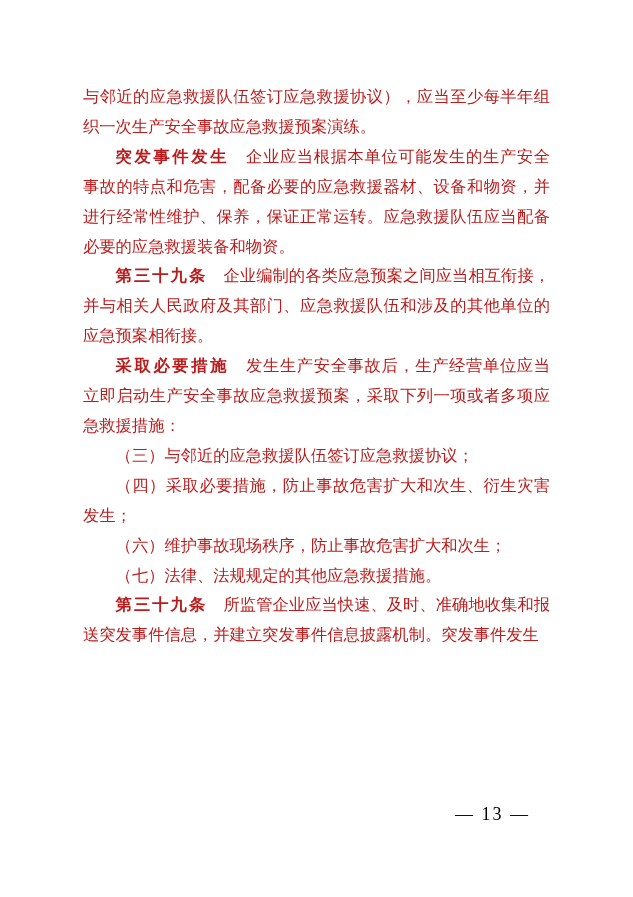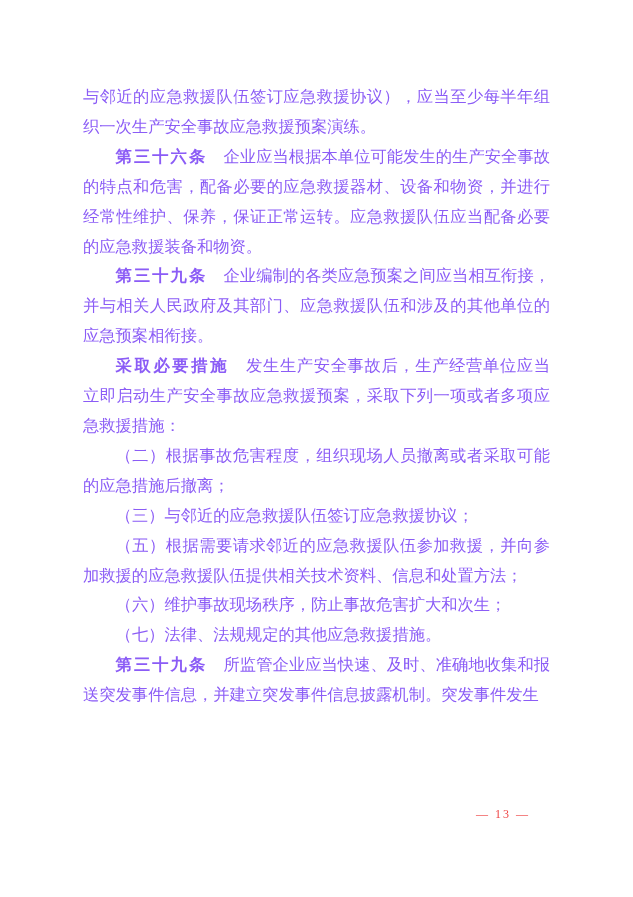--- a/index.html
+++ b/index.html
@@ -9,66 +9,65 @@
     height: 897px;
     background: #ffffff;
     overflow: hidden;
     font-family: "Liberation Serif", "DejaVu Serif", serif;
   }
   .textblock {
     position: absolute;
     left: 83px;
     top: 82px;
     width: 467px;
-    color: #8b5cf6;
+    color: #b91c1c;
     font-size: 16.3px;
     line-height: 29.9px;
     text-align: justify;
     text-justify: inter-character;
   }
   .para { margin: 0; padding: 0; }
   .para.indent { text-indent: 2em; }
   .lead {
     font-weight: bold;
     font-family: "Liberation Sans", "DejaVu Sans", sans-serif;
     letter-spacing: 2px;
   }
   .pagenum {
     position: absolute;
     top: 806px;
     right: 103px;
-    color: #ef4444;
-    font-size: 12px;
+    color: #000000;
+    font-size: 18px;
     line-height: 16px;
     letter-spacing: 2px;
     text-align: right;
   }
 </style>
 </head>
 <body>
 
 <div class="page">
 
   <div class="textblock">
 
     <p class="para"><span>与邻近的应急救援队伍签订应急救援协议），应当至少每半年组织一次生产安全事故应急救援预案演练。</span></p>
 
-    <p class="para indent"><strong class="lead">第三十六条</strong><span>　企业应当根据本单位可能发生的生产安全事故的特点和危害，配备必要的应急救援器材、设备和物资，并进行经常性维护、保养，保证正常运转。应急救援队伍应当配备必要的应急救援装备和物资。</span></p>
+    <p class="para indent"><strong class="lead">突发事件发生</strong><span>　企业应当根据本单位可能发生的生产安全事故的特点和危害，配备必要的应急救援器材、设备和物资，并进行经常性维护、保养，保证正常运转。应急救援队伍应当配备必要的应急救援装备和物资。</span></p>
 
     <p class="para indent"><strong class="lead">第三十九条</strong><span>　企业编制的各类应急预案之间应当相互衔接，并与相关人民政府及其部门、应急救援队伍和涉及的其他单位的应急预案相衔接。</span></p>
 
     <p class="para indent"><strong class="lead">采取必要措施</strong><span>　发生生产安全事故后，生产经营单位应当立即启动生产安全事故应急救援预案，采取下列一项或者多项应急救援措施：</span></p>
 
 
-    <p class="para indent"><span>（二）根据事故危害程度，组织现场人员撤离或者采取可能的应急措施后撤离；</span></p>
 
     <p class="para indent"><span>（三）与邻近的应急救援队伍签订应急救援协议；</span></p>
 
+    <p class="para indent"><span>（四）采取必要措施，防止事故危害扩大和次生、衍生灾害发生；</span></p>
 
-    <p class="para indent"><span>（五）根据需要请求邻近的应急救援队伍参加救援，并向参加救援的应急救援队伍提供相关技术资料、信息和处置方法；</span></p>
 
     <p class="para indent"><span>（六）维护事故现场秩序，防止事故危害扩大和次生；</span></p>
 
     <p class="para indent"><span>（七）法律、法规规定的其他应急救援措施。</span></p>
 
     <p class="para indent"><strong class="lead">第三十九条</strong><span>　所监管企业应当快速、及时、准确地收集和报送突发事件信息，并建立突发事件信息披露机制。突发事件发生</span></p>
 
   </div>
 
   <div class="pagenum">— 13 —</div>

